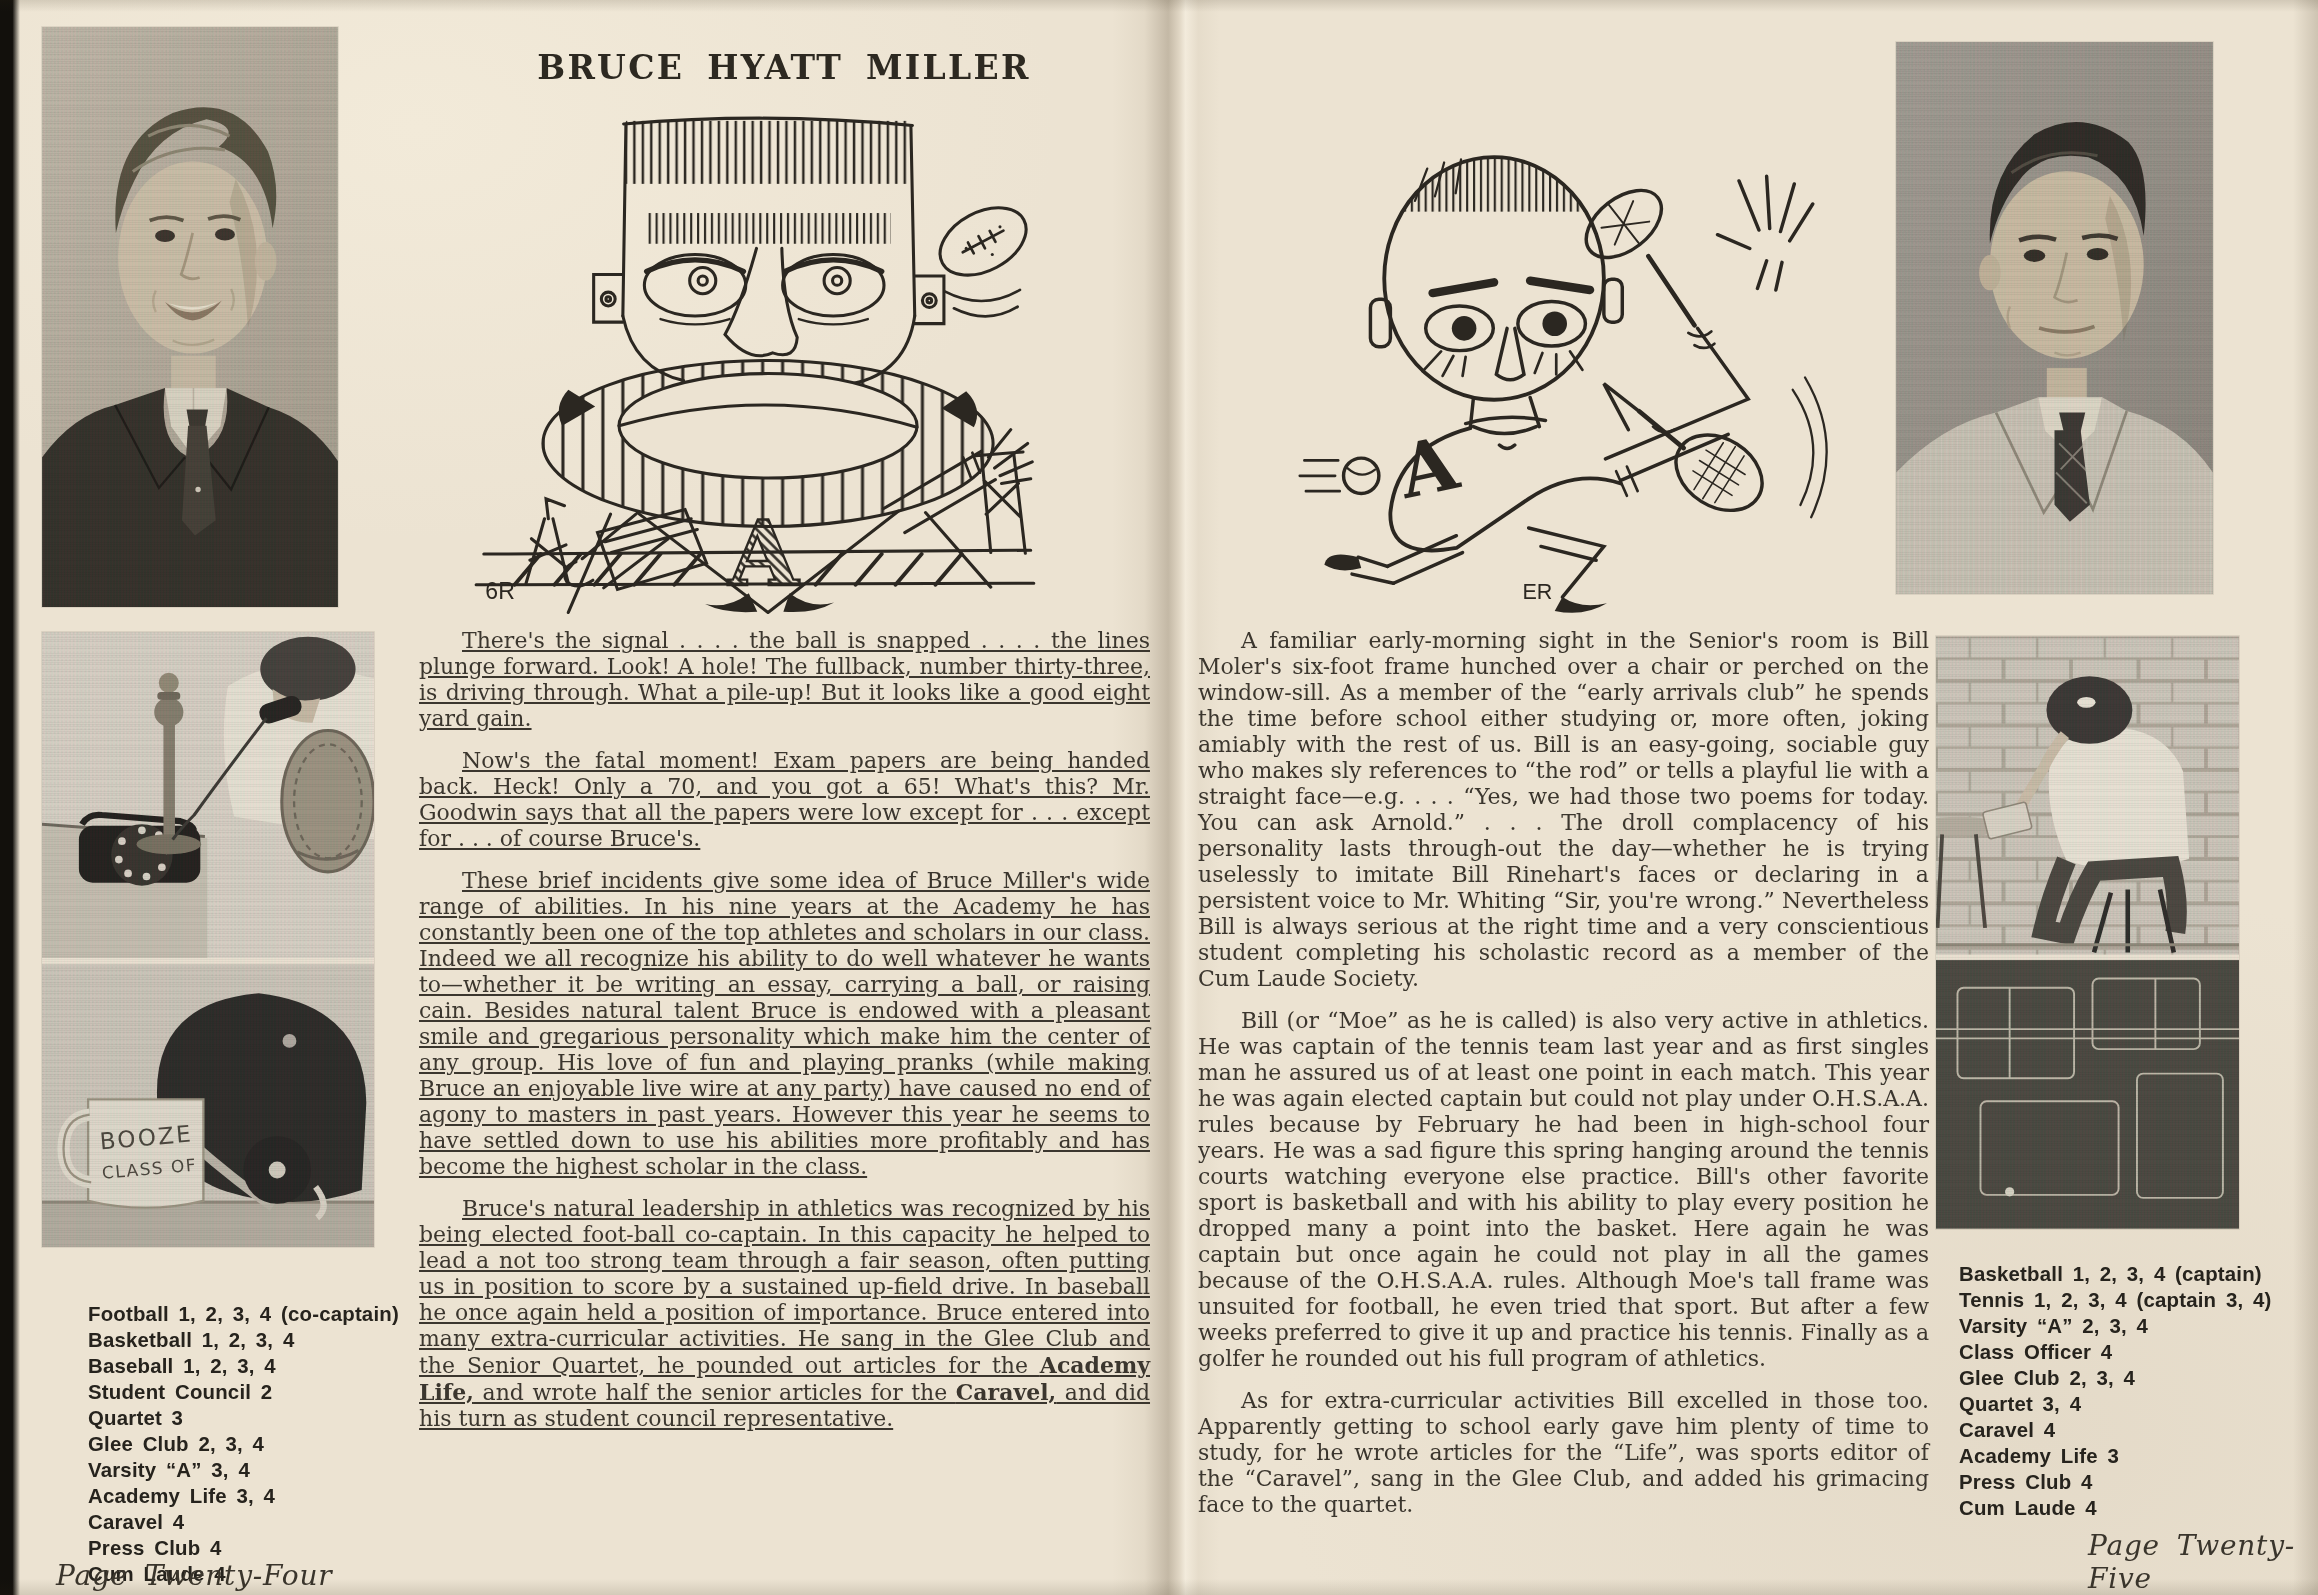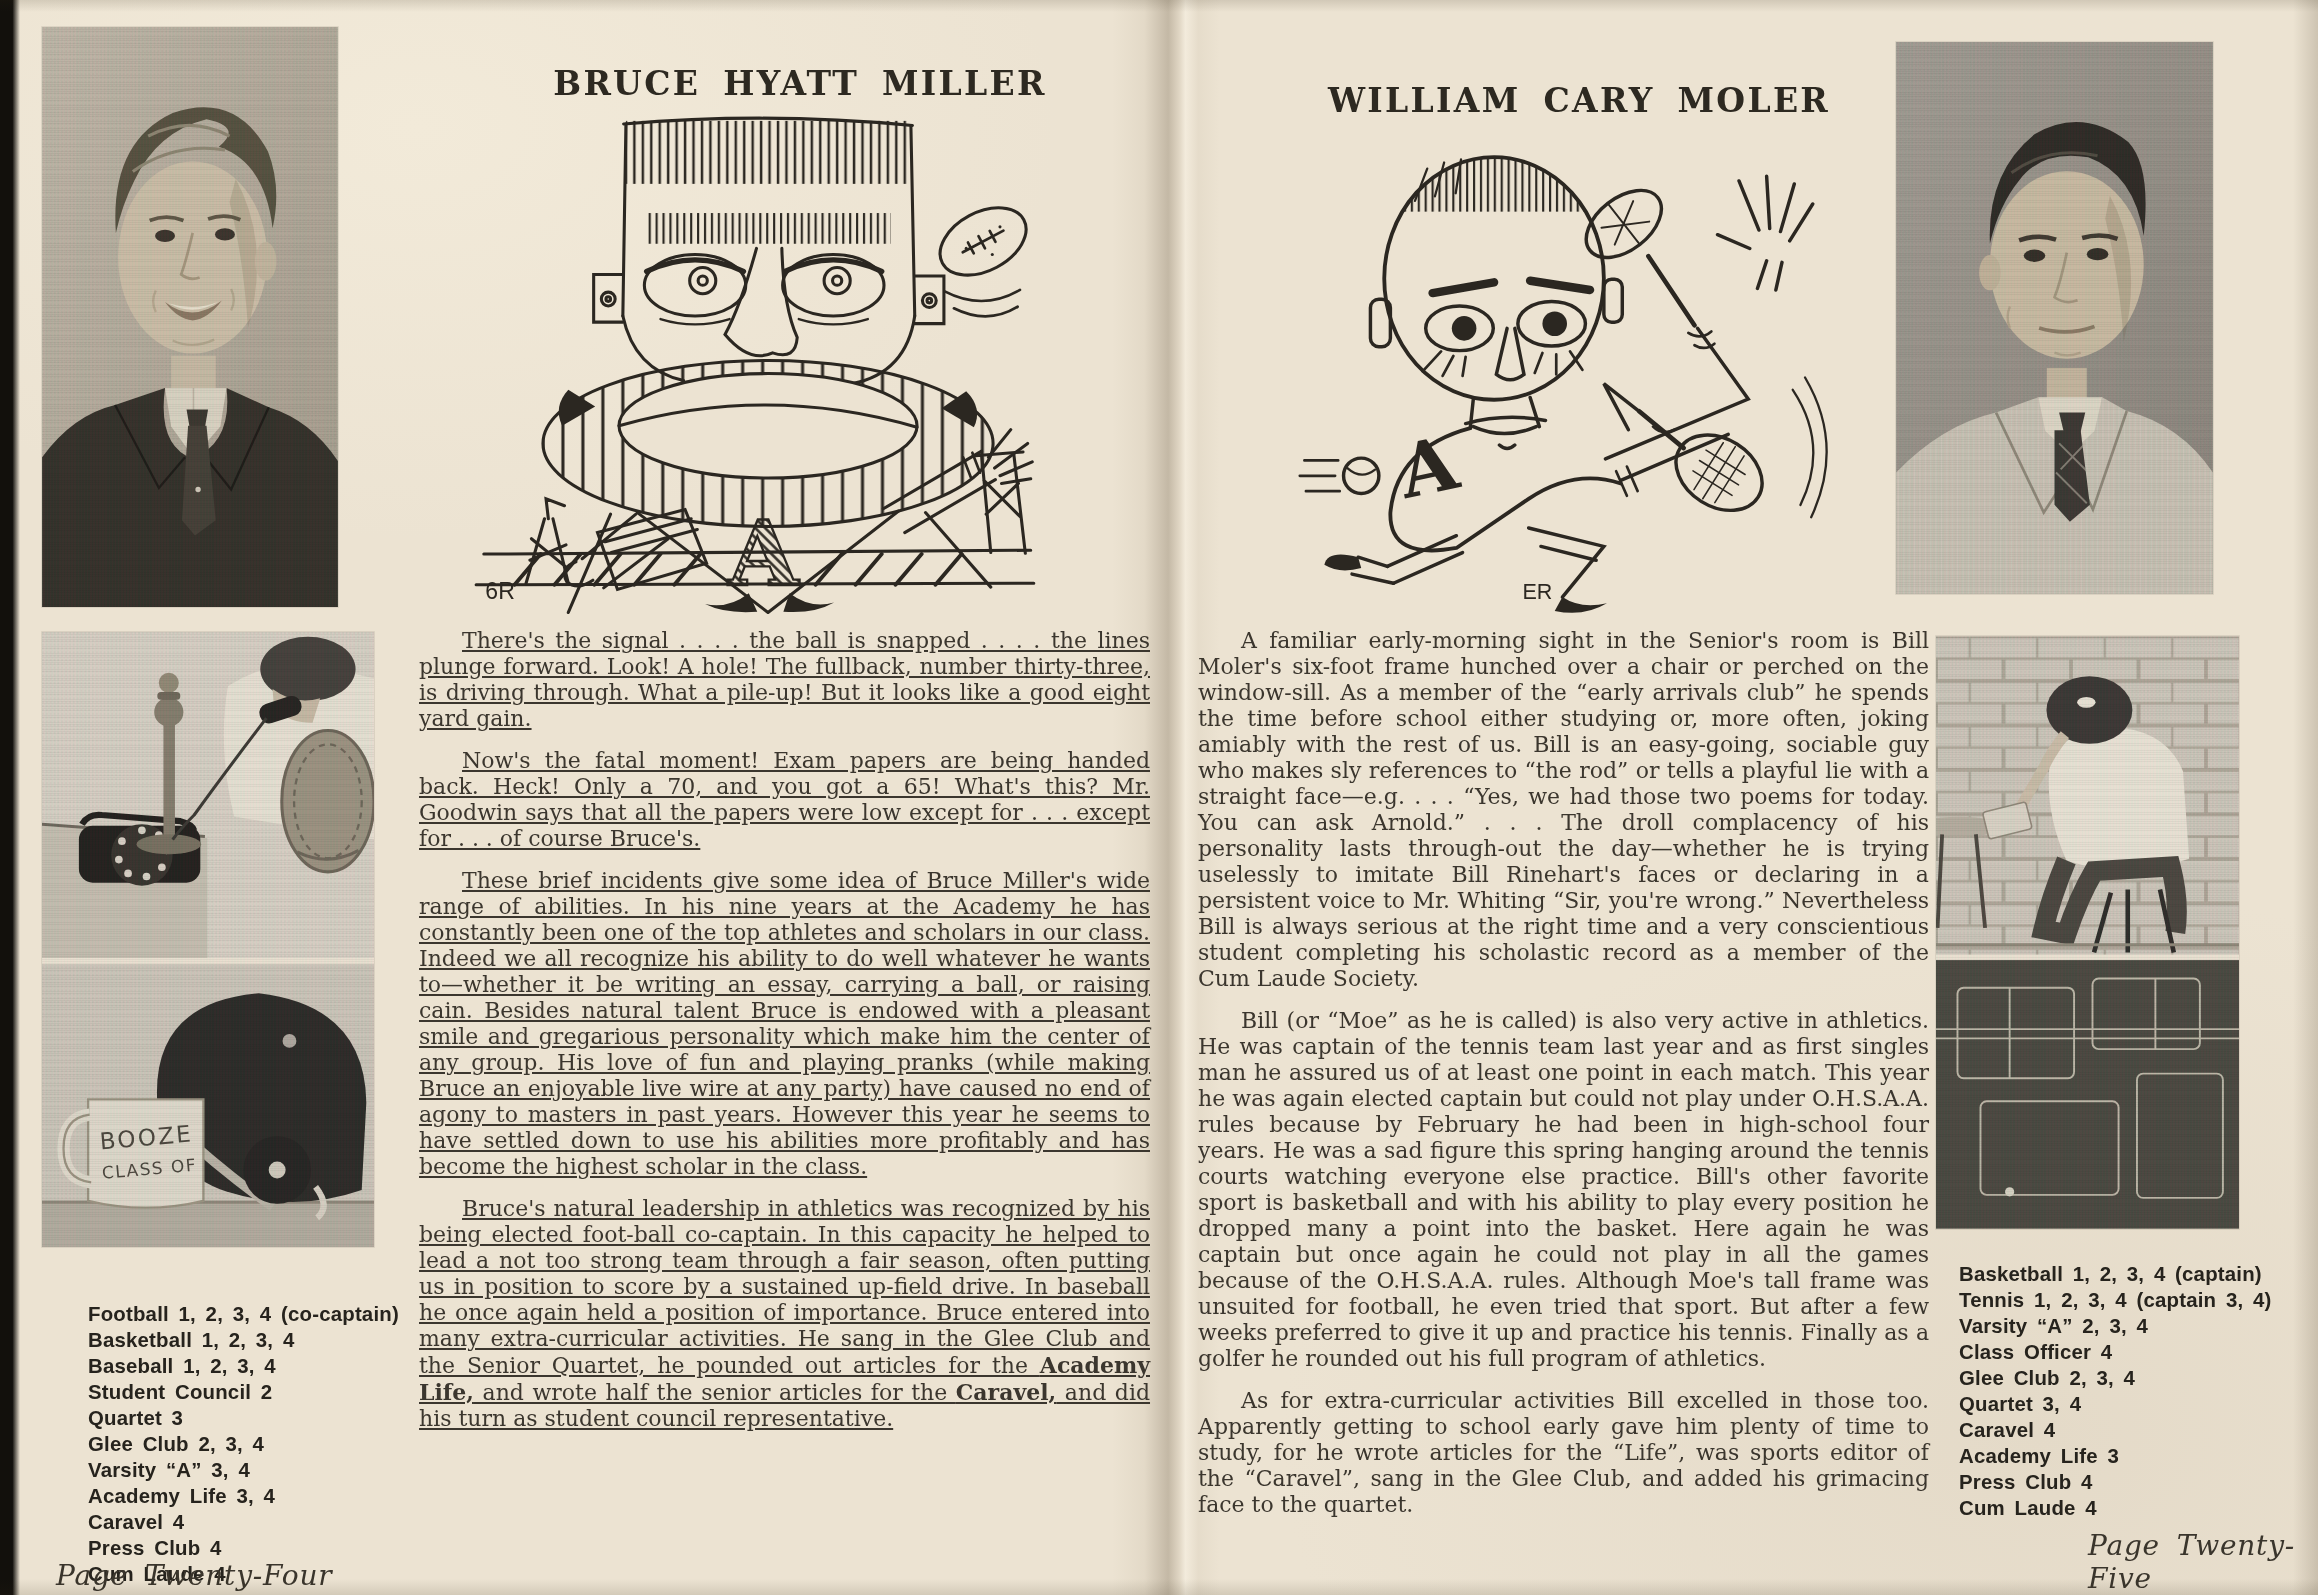--- a/index.html
+++ b/index.html
@@ -19,21 +19,21 @@
     background:linear-gradient(0deg,rgba(50,40,20,.14),rgba(50,40,20,0));}
   .gutter{position:absolute;left:1112px;top:0;width:108px;height:100%;
     background:linear-gradient(90deg,
       rgba(110,90,60,0) 0%, rgba(110,90,60,.07) 30%,
       rgba(80,62,38,.26) 52%, rgba(110,90,60,.10) 62%,
       rgba(255,250,238,.35) 68%, rgba(110,90,60,.05) 80%, rgba(110,90,60,0) 100%);}
   .page{position:absolute;top:0;height:1596px;}
   .page-left{left:0;width:1160px;}
   .page-right{left:1160px;width:1159px;}
 
-  .page-title{position:absolute;margin:16px;font-weight:bold;font-size:33px;
+  .page-title{position:absolute;margin:0;font-weight:bold;font-size:33px;
     letter-spacing:2.3px;word-spacing:9.2px;color:#2d2921;text-align:center;}
   .title-left{left:419px;top:48px;width:730px;}
   .title-right{left:38px;top:65px;width:730px;}
 
   .body-col{position:absolute;width:731px;font-size:22px;line-height:26px;
     text-align:justify;color:#3b362e;}
   .body-left{left:419px;top:628px;text-decoration:underline;}
   .body-right{left:38px;top:628px;}
   .body-col p{margin:0 0 16px 0;text-indent:43px;}
   .seg-bold{font-weight:bold;}
@@ -278,21 +278,20 @@
         <div class="act-line">Caravel 4</div>
         <div class="act-line">Press Club 4</div>
         <div class="act-line">Cum Laude 4</div>
       </div>
 
     <div class="folio folio-left">Page Twenty-Four</div>
   </section>
 
   <section class="page page-right">
 
-    <h1 class="page-title title-right">WILLIAM CARY MOLER</h1>
 
     <figure class="cartoon cartoon-right">
       <svg width="538" height="516" viewBox="0 0 700 672" fill="none" stroke="#2b2721" stroke-width="4.5" stroke-linecap="round">
         <defs>
           <clipPath id="headClip">
               <ellipse cx="255" cy="235" rx="143" ry="158"></ellipse>
             </clipPath>
           <pattern id="hair2" width="9" height="16" patternUnits="userSpaceOnUse">
             <path d="M4,0 V16" stroke="#2b2721" stroke-width="2.8"></path>
           </pattern>

